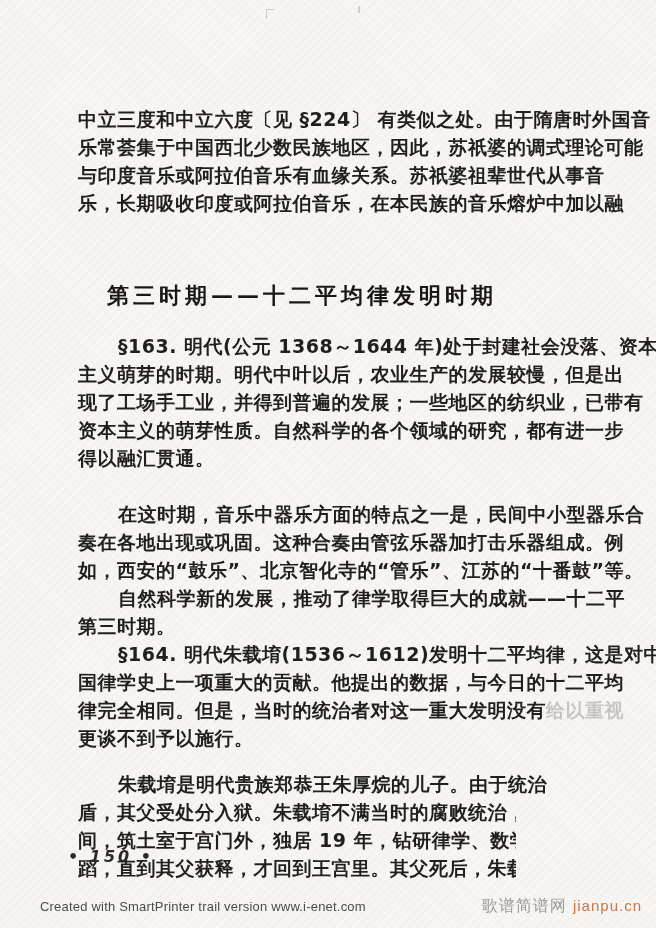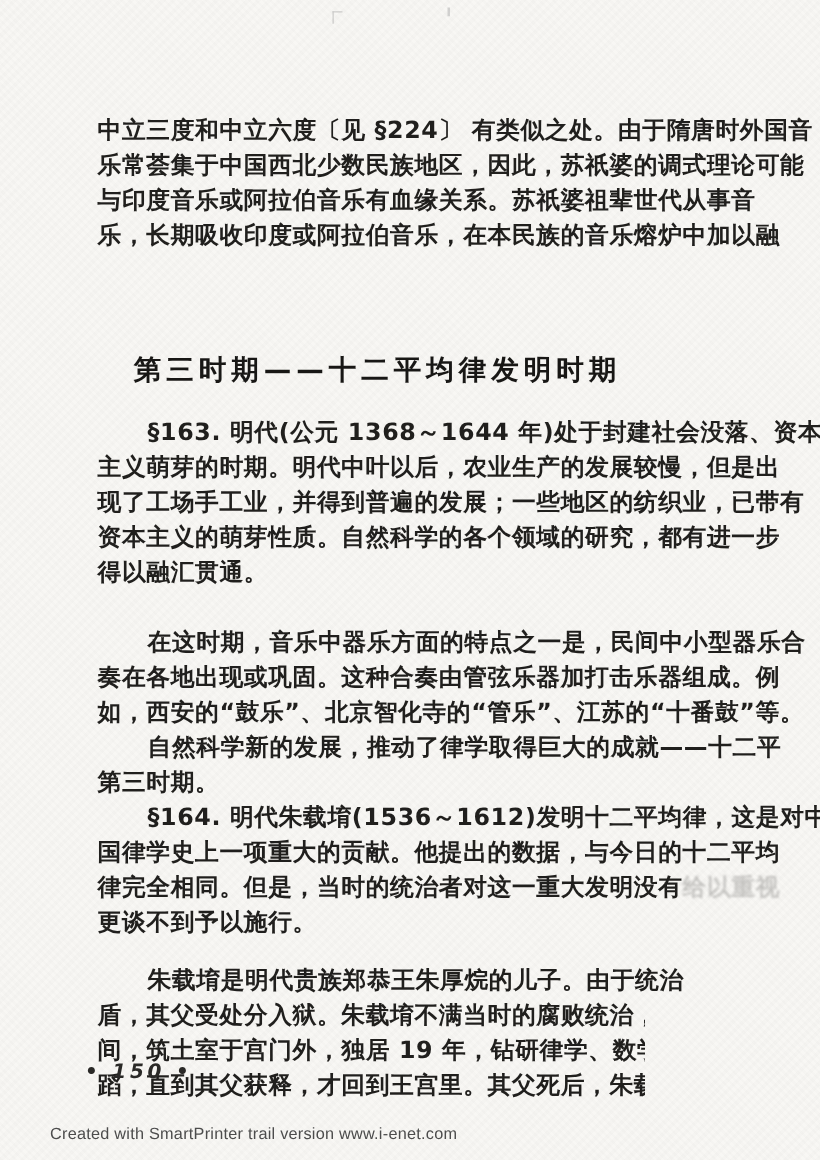--- a/index.html
+++ b/index.html
@@ -53,21 +53,21 @@
   .artifact{position:absolute;opacity:0.55;}
   .artifact-1{
     left:266px;top:9px;width:7px;height:9px;
     border-left:1.5px solid #aaa;border-top:1.5px solid #aaa;
   }
   .artifact-2{
     left:358px;top:6px;width:2px;height:7px;
     background:#b3b3b3;
   }
   
-  #para-continuation{top:90px;text-align:center;}
+  #para-continuation{top:105px;text-align:center;}
   #para-163{top:332px;}
   #para-ensemble{top:500px;}
   #para-science{top:584px;}
   #para-164{top:640px;}
   #para-zhu{top:770px;}
 </style>
 </head>
 <body>
 
 <div class="page">
@@ -114,14 +114,18 @@
       <div class="line indent">朱载堉是明代贵族郑恭王朱厚烷的儿子。由于统治</div>
       <div class="line">盾，其父受处分入狱。朱载堉不满当时的腐败统治，在其</div>
       <div class="line">间，筑土室于宫门外，独居 19 年，钻研律学、数学、天文</div>
       <div class="line">蹈，直到其父获释，才回到王宫里。其父死后，朱载堉不</div>
     </div>
 
   <div class="page-number">• 150 •</div>
 
   <div class="footer-credit">Created with SmartPrinter trail version www.i-enet.com</div>
 
+  <div class="watermark">
+    <span class="site-name">歌谱简谱网</span>
+    <span class="site-url" style="color: rgb(201, 120, 74);">jianpu.cn</span>
+  </div>
 
 </div>
 
 </body></html>

